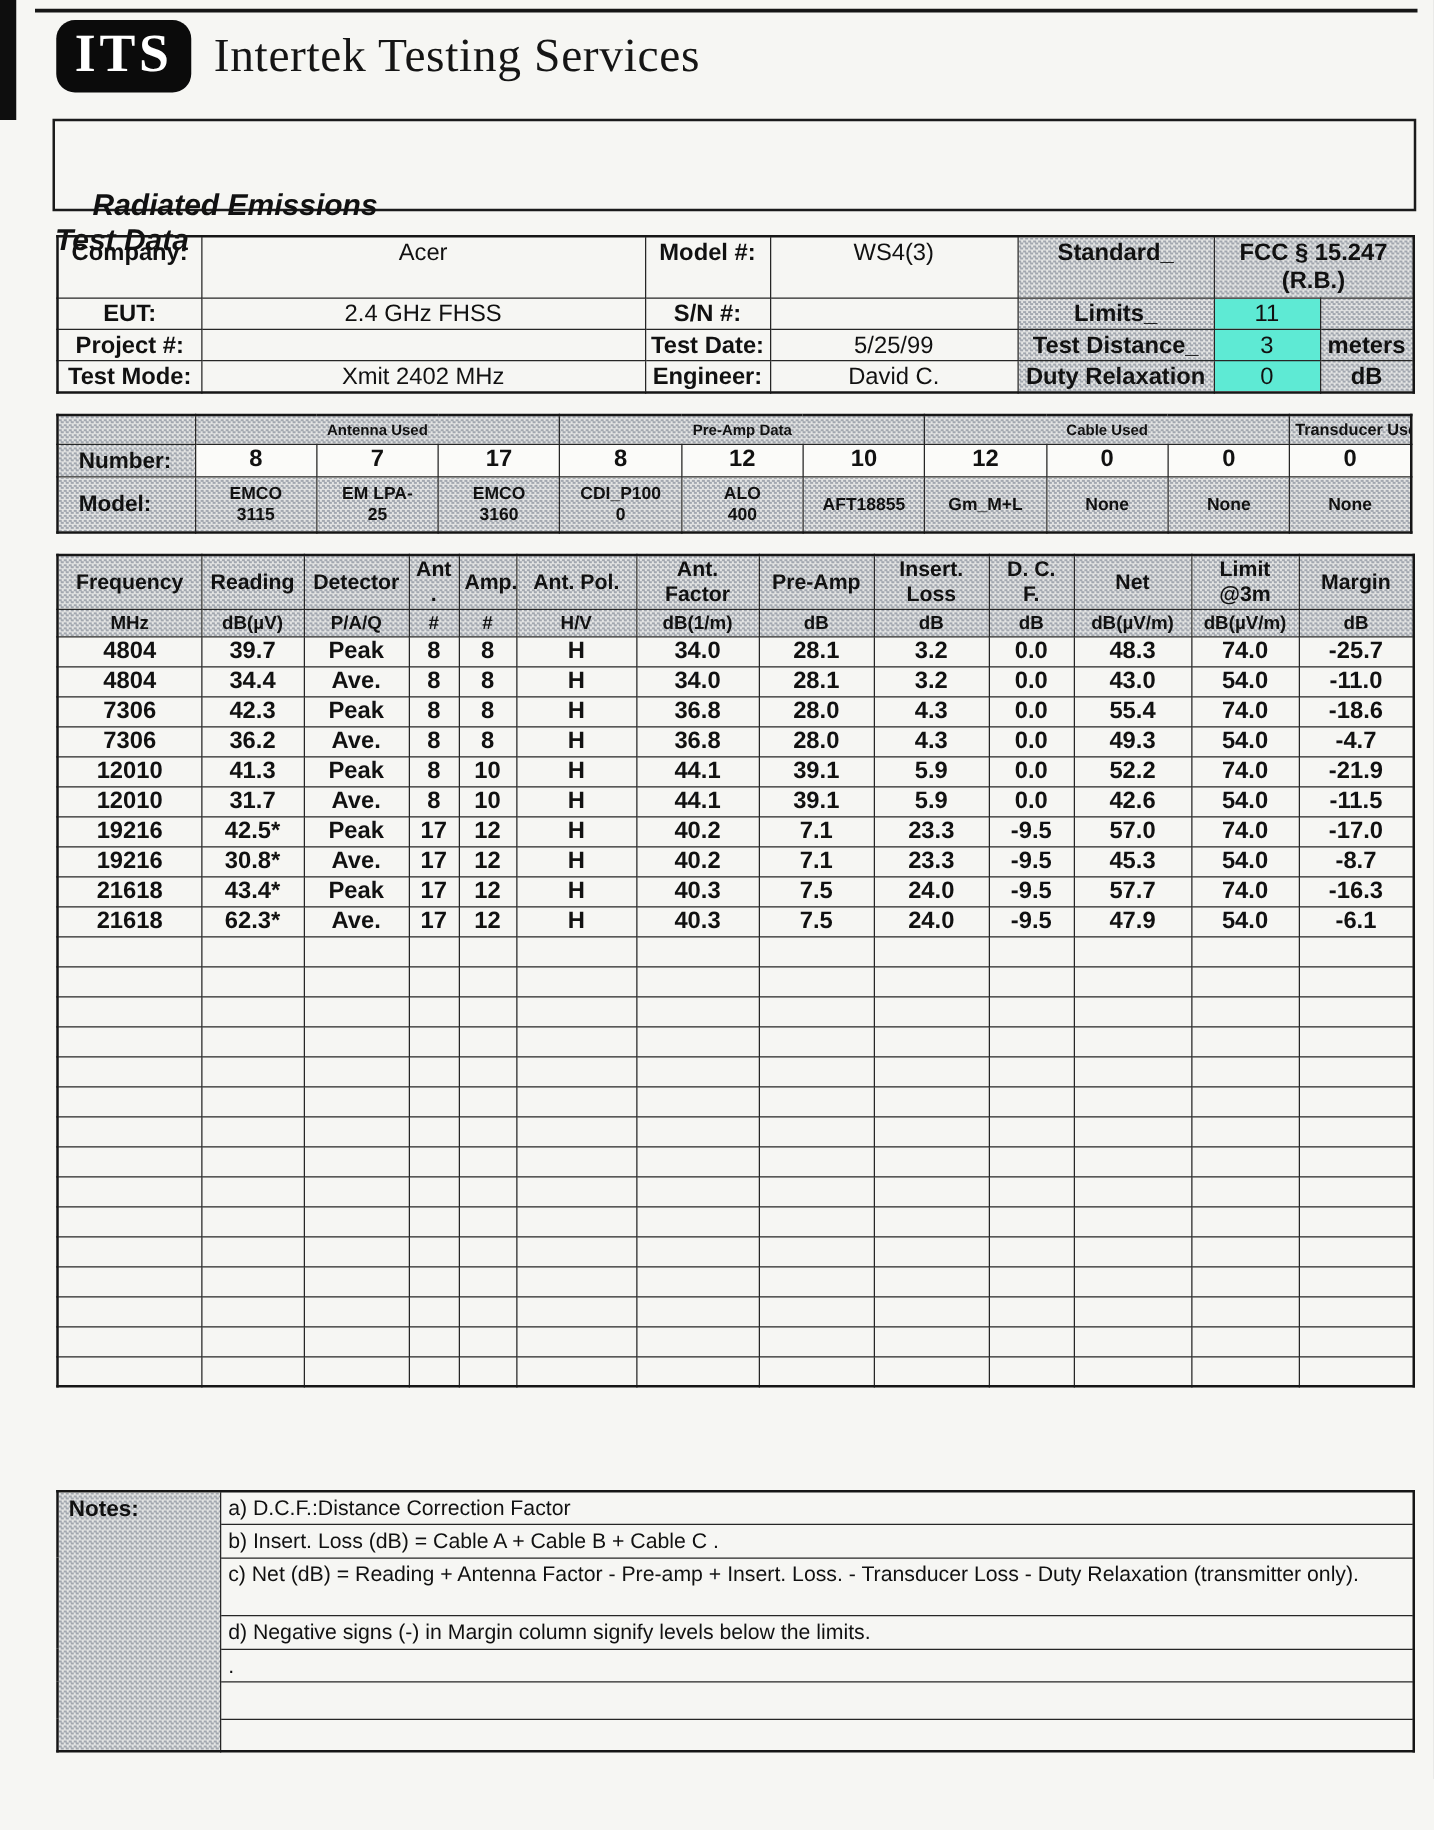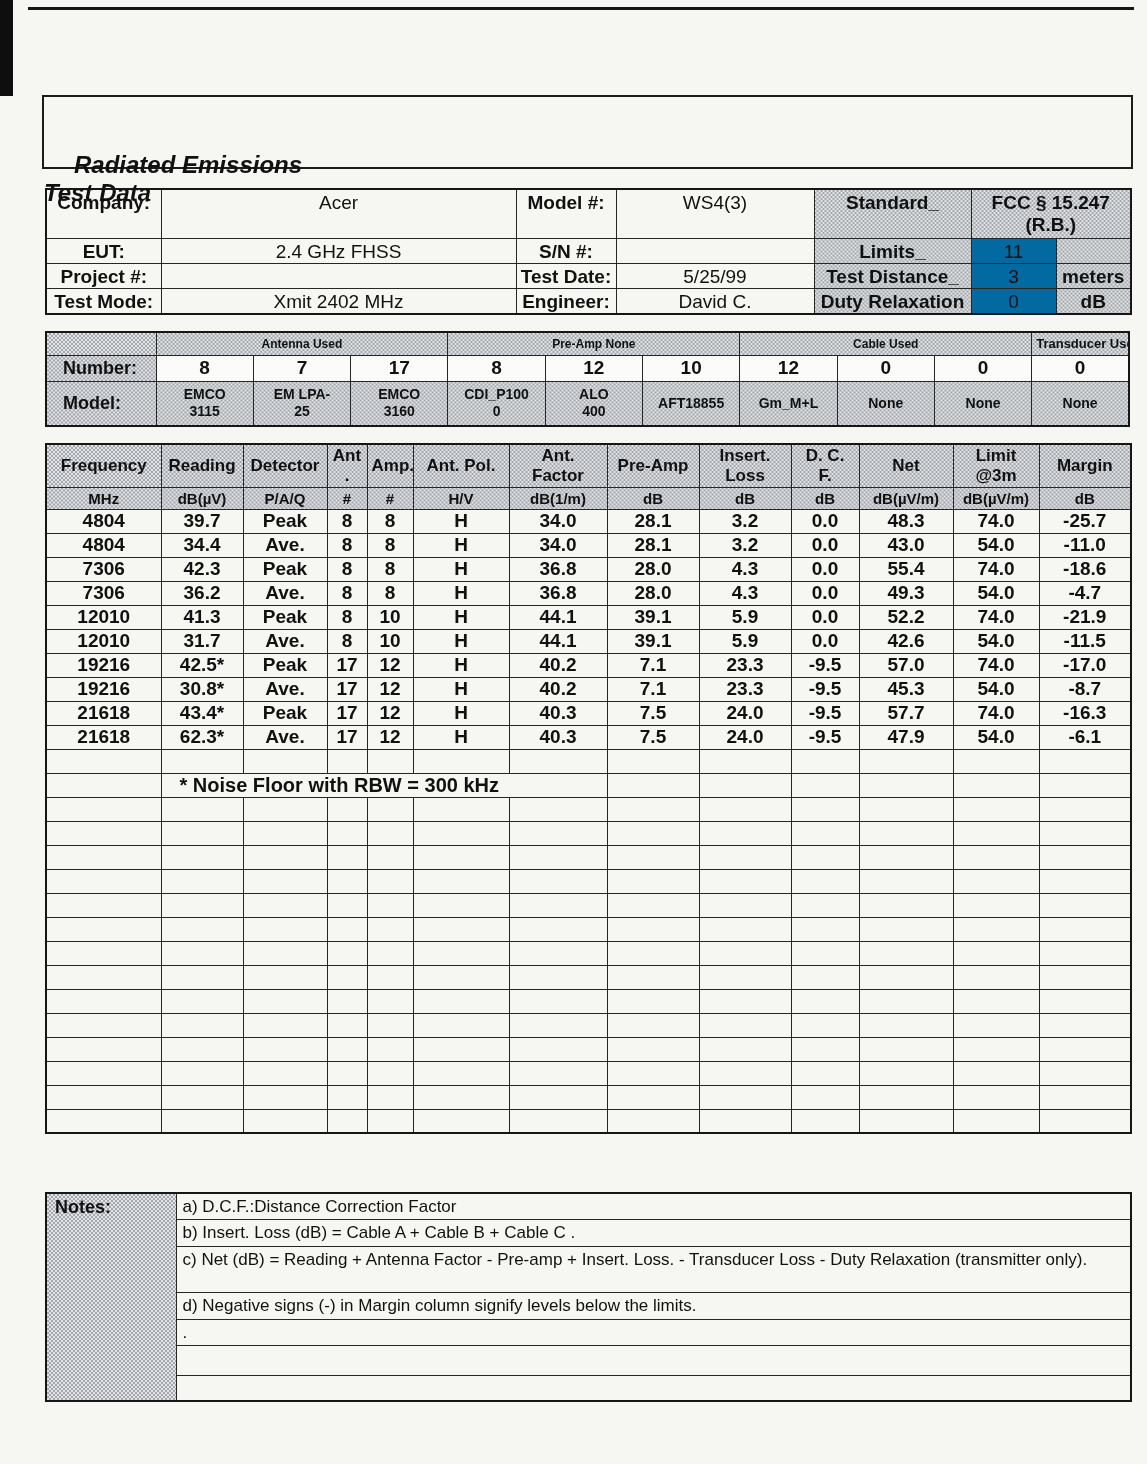--- a/index.html
+++ b/index.html
@@ -28,21 +28,21 @@
   table.frame{border:2px solid #161616;}
 
   .shade{background-image:repeating-conic-gradient(#a2a7af 0% 25%, #e3e4e3 0% 50%);background-size:4px 4px;}
   .pre{white-space:pre-line;}
 
   
   .info{position:absolute;left:45px;top:188px;width:1085px;font-size:19px;}
   .info td{vertical-align:top;padding-top:2px;text-align:center;}
   .info .lbl{font-weight:700;}
   .info .val{}
-  .info .ctr{text-align:center;background:#0369a1;font-weight:400;}
+  .info .ctr{text-align:center;background:#5eead4;font-weight:400;}
   .info tr.r1 td{height:49px;}
   .info tr.rx td{height:22px;}
   .info .stdval{font-weight:700;line-height:1.15;}
 
   
   .equip{position:absolute;left:45px;top:331px;width:1085px;}
   .equip td{text-align:center;vertical-align:middle;}
   .equip .corner{height:23px;}
   .equip .grp{font-weight:700;font-size:12px;white-space:nowrap;}
   .equip .grp.tight{font-size:13px;}
@@ -64,20 +64,26 @@
   .notes .ntext{font-size:17px;font-weight:400;padding:2px 6px;vertical-align:top;line-height:1.25;}
 </style>
 </head>
 <body>
 
 <div class="page">
 
   <div class="scan-top"></div>
   <div class="scan-blot"></div>
 
+  <div class="masthead">
+    <div class="logo">
+      <span>ITS</span>
+    </div>
+    <div class="company-name">Intertek Testing Services</div>
+  </div>
 
   <div class="title-box">
     <div class="t1">Radiated Emissions</div>
     <div class="t2">Test Data</div>
   </div>
 
   <table class="info frame">
     <colgroup>
       <col style="width:115px">
         <col style="width:355px">
@@ -128,21 +134,21 @@
     </table>
 
   <table class="equip frame">
     <colgroup>
         <col style="width:110px">
       </colgroup>
     <tbody>
         <tr id="equip-groups">
       <td class="shade corner"></td>
     <td class="shade grp" colspan="3">Antenna Used</td>
-          <td class="shade grp" colspan="3">Pre-Amp None</td>
+          <td class="shade grp" colspan="3">Pre-Amp Data</td>
           <td class="shade grp" colspan="3">Cable Used</td>
           <td class="shade grp tight" colspan="1">Transducer Used</td>
         </tr>
     <tr id="equip-numbers">
       <td class="shade rowlbl">Number:</td>
     <td class="num">8</td>
           <td class="num">7</td>
           <td class="num">17</td>
           <td class="num">8</td>
           <td class="num">12</td>
@@ -387,30 +393,20 @@
           <td></td>
           <td></td>
           <td></td>
           <td></td>
           <td></td>
           <td></td>
           <td></td>
         </tr>
         <tr>
           <td></td>
-          <td class="ann" colspan="6">* Noise Floor with RBW = 300 kHz</td>
-          <td></td>
-          <td></td>
-          <td></td>
-          <td></td>
-          <td></td>
-          <td></td>
-        </tr>
-        <tr>
-          <td></td>
           <td></td>
           <td></td>
           <td></td>
           <td></td>
           <td></td>
           <td></td>
           <td></td>
           <td></td>
           <td></td>
           <td></td>

